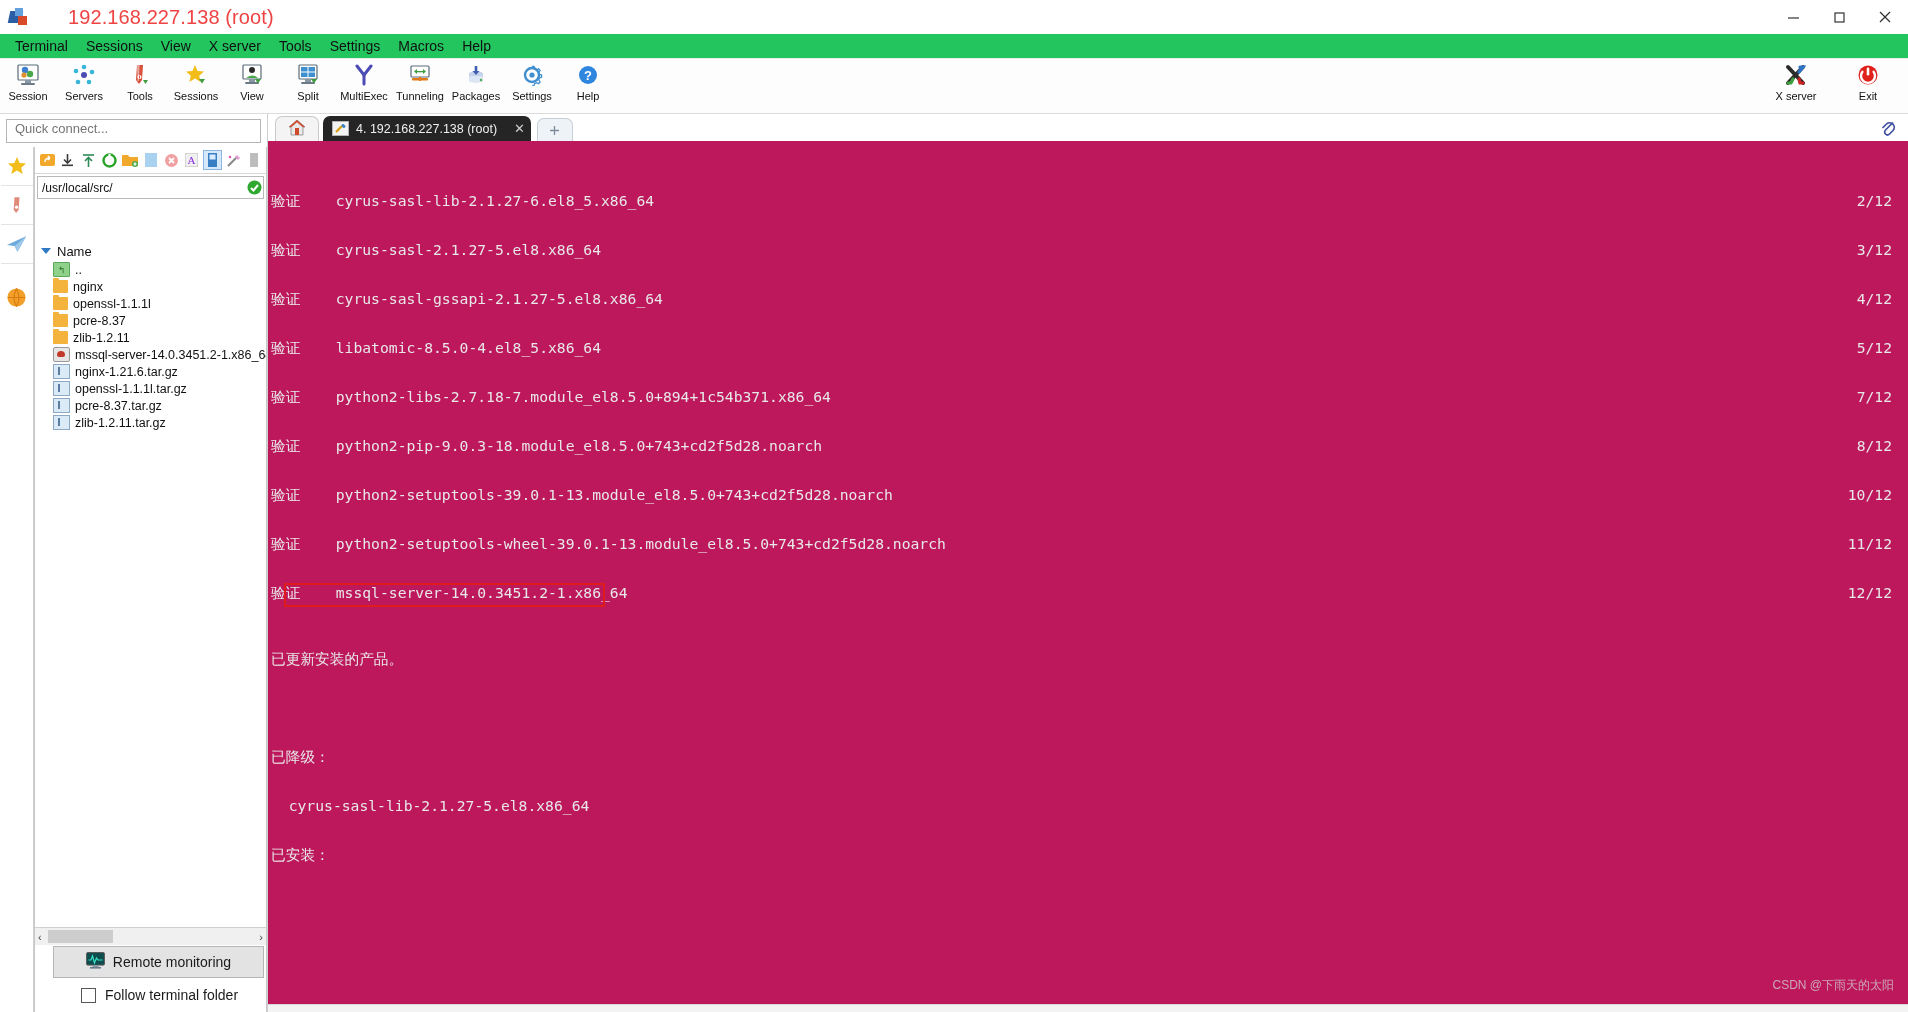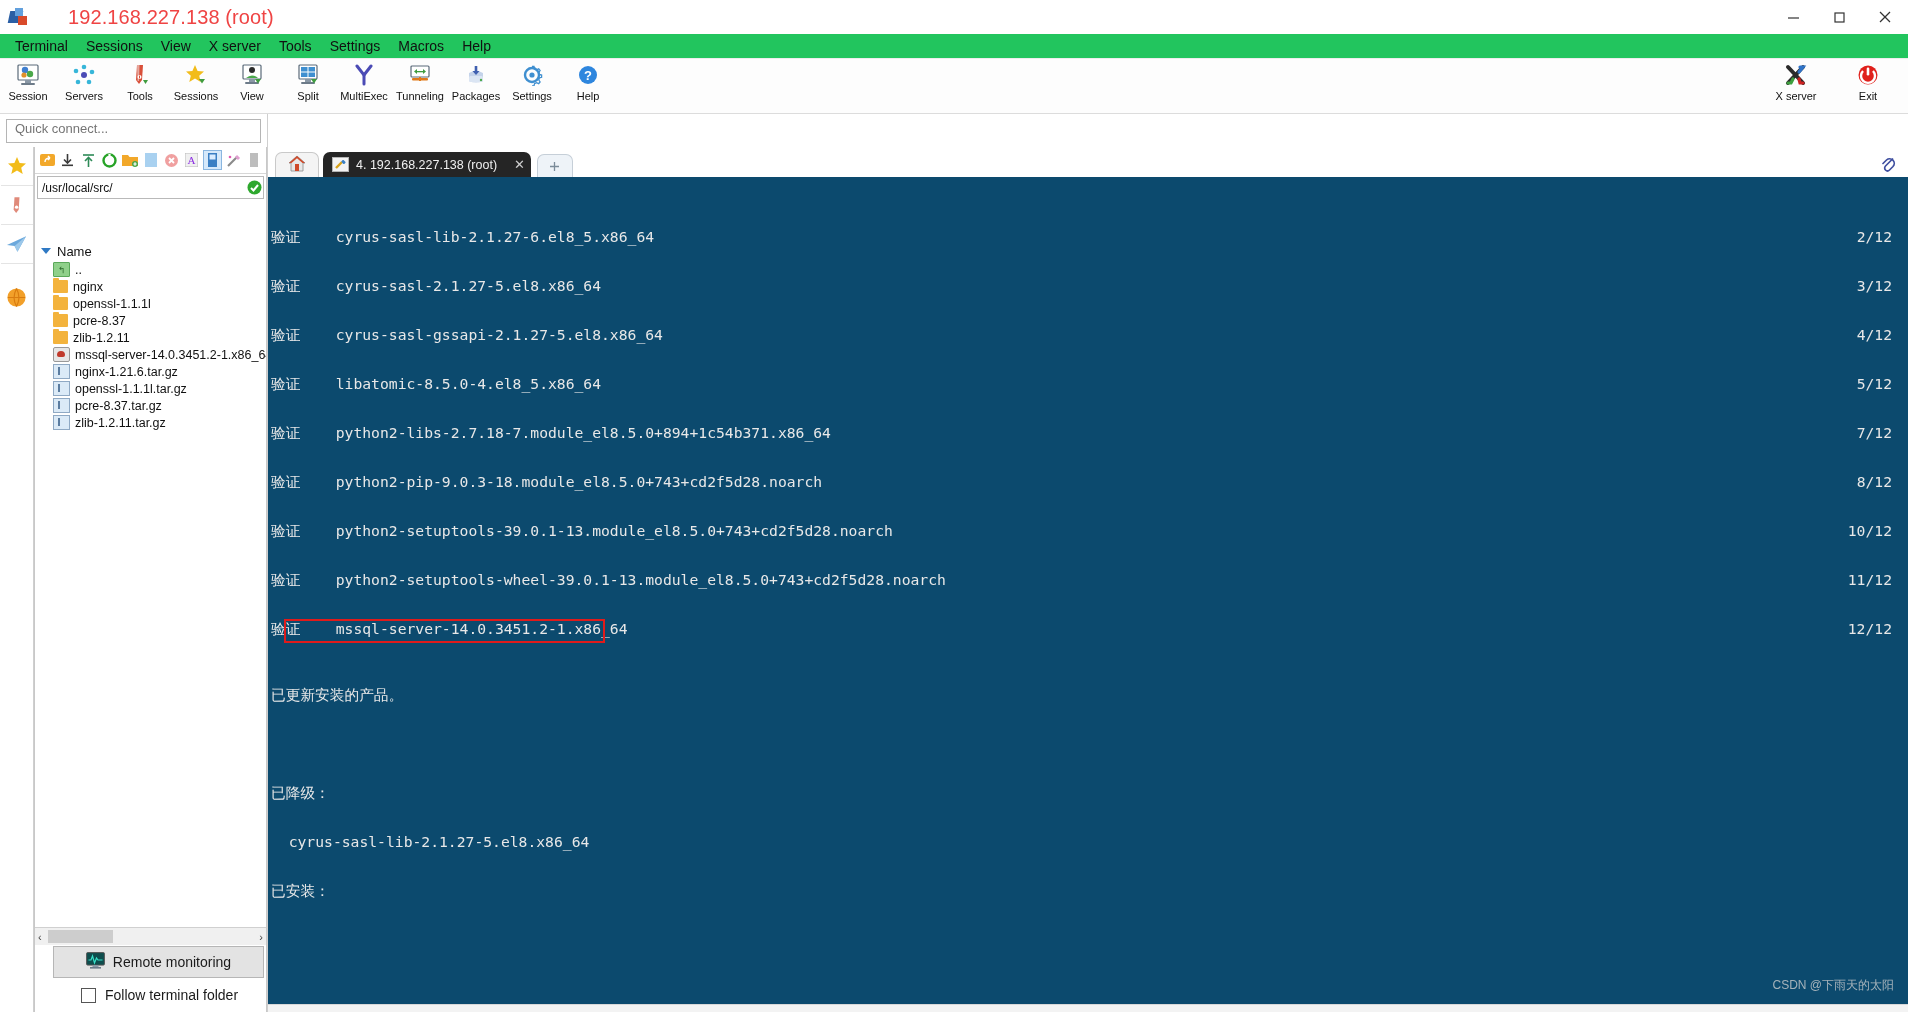--- a/index.html
+++ b/index.html
@@ -67,30 +67,30 @@
   .rpmico:after{content:"";position:absolute;left:3px;top:3px;width:8px;height:6px;background:#c0392b;border-radius:4px 4px 2px 2px;}
   .hscroll{height:17px;border-top:1px solid #d0d0d0;background:#f0f0f0;display:flex;align-items:center;justify-content:space-between;padding:0 3px;}
   .hscroll .arw{font-size:11px;color:#444;}
   .hscroll .thumb{height:13px;width:65px;background:#cdcdcd;margin-left:6px;}
   .hscroll .track{flex:1;}
   .remmon{height:30px;margin:1px 2px 0 18px;border:1px solid #b6b6b6;background:#e3e3e3;display:flex;align-items:center;justify-content:center;gap:8px;font-size:14px;}
   .followrow{height:34px;display:flex;align-items:center;gap:9px;padding-left:46px;font-size:14px;}
   .cbx{width:13px;height:13px;border:1px solid #555;background:#fff;}
 
   
-  .rightpane{flex:1;display:flex;flex-direction:column;min-width:0;background:#fff;margin-top:36px;}
+  .rightpane{flex:1;display:flex;flex-direction:column;min-width:0;background:#fff;}
   .tabbar{height:27px;flex:0 0 27px;display:flex;align-items:flex-end;background:#fff;position:relative;}
   .homebtn{width:42px;height:24px;margin-left:7px;background:#f4f4f4;border:1px solid #c9c9c9;border-bottom:none;border-radius:7px 7px 0 0;display:flex;align-items:center;justify-content:center;}
   .tab{height:25px;margin-left:4px;background:#252525;border-radius:7px 7px 0 0;display:flex;align-items:center;padding:0 6px 0 9px;gap:7px;color:#f0f0f0;font-size:12.5px;}
   .tab .tabico{width:15px;height:13px;background:#f3f3f3;border:1px solid #b4b4b4;display:flex;align-items:center;justify-content:center;}
   .tab .x{margin-left:10px;color:#cfcfcf;font-size:13px;}
   .newtab{width:34px;height:22px;margin-left:6px;background:#eef3f8;border:1px solid #c6cfd8;border-bottom:none;border-radius:7px 7px 0 0;display:flex;align-items:center;justify-content:center;color:#6f7d8a;font-size:11px;}
   .clipbtn{position:absolute;right:10px;top:3px;width:20px;height:20px;display:flex;align-items:center;justify-content:center;}
 
-  .terminal{flex:1;background:#0c4a6e;position:relative;overflow:hidden;padding:3px 0 12px 3px;}
+  .terminal{flex:1;background:#be185d;position:relative;overflow:hidden;padding:3px 0 12px 3px;}
   .term-inner{position:relative;font-family:"DejaVu Sans Mono","Liberation Mono",monospace;font-size:14.7px;line-height:16.35px;color:#e8e8e8;white-space:pre;}
   .ln{position:relative;height:16.35px;}
   .col-r{position:absolute;right:16px;}
   .term-inner .wht{color:#e9e9e9;}
   .redbox{position:absolute;border:2px solid #e01b1b;}
   .watermark{position:absolute;right:14px;bottom:10px;color:#cfcfcf;opacity:.78;font-size:12px;font-family:"Liberation Sans",sans-serif;}
   .statusbar{height:7px;flex:0 0 7px;background:#f3f3f3;border-top:1px solid #d8d8d8;}
 </style>
 </head>
 <body>

